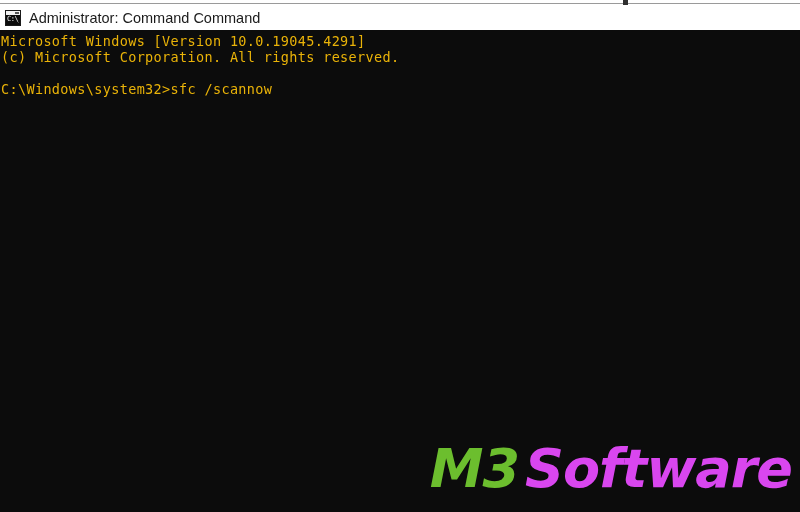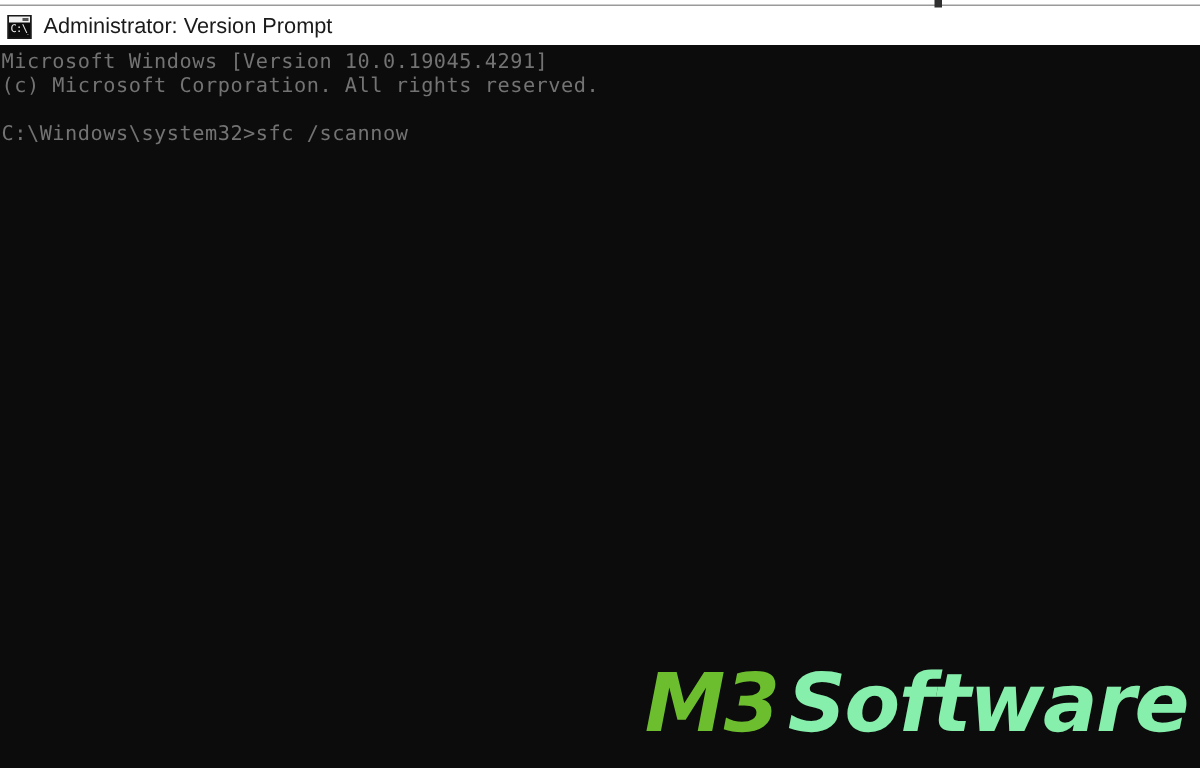--- a/index.html
+++ b/index.html
@@ -125,58 +125,58 @@
 
   .console-text {
     position: absolute;
     top: 3px;
     left: 1px;
     margin: 0;
     padding: 0;
     font-family: "DejaVu Sans Mono", "Liberation Mono", monospace;
     font-size: 13.5px;
     line-height: 16px;
-    color: #737373;
+    color: #eab308;
     white-space: pre;
     letter-spacing: 0.35px;
   }
 
   
   .watermark {
     position: absolute;
     right: 8px;
     bottom: 14px;
     font-family: "DejaVu Sans", sans-serif;
     font-style: italic;
     font-weight: bold;
     font-size: 54px;
     line-height: 58px;
     white-space: nowrap;
     letter-spacing: -1px;
     user-select: none;
   }
   .wm-m3 { color: #6cbe2e; margin-top: 24px; }
-  .wm-sw { color: #86efac; margin-left: 6px; }
+  .wm-sw { color: #d946ef; margin-left: 6px; }
 </style>
 </head>
 <body>
 
 <div id="app">
 
   <div class="chrome-strip">
     <div class="chrome-rule"></div>
     <div class="chrome-artifact"></div>
   </div>
 
   <div class="titlebar">
     <div class="cmd-icon">
       <div class="bar"></div>
       <div class="glyph">C:\_</div>
     </div>
-    <div class="titlebar-text">Administrator: Version Prompt</div>
+    <div class="titlebar-text">Administrator: Command Command</div>
   </div>
 
   <div class="console">
     <pre class="console-text">Microsoft Windows [Version 10.0.19045.4291]
 (c) Microsoft Corporation. All rights reserved.
 
 C:\Windows\system32&gt;sfc /scannow</pre>
 
     <div class="watermark">
       <span class="wm-m3">M3</span><span class="wm-sw">Software</span>

